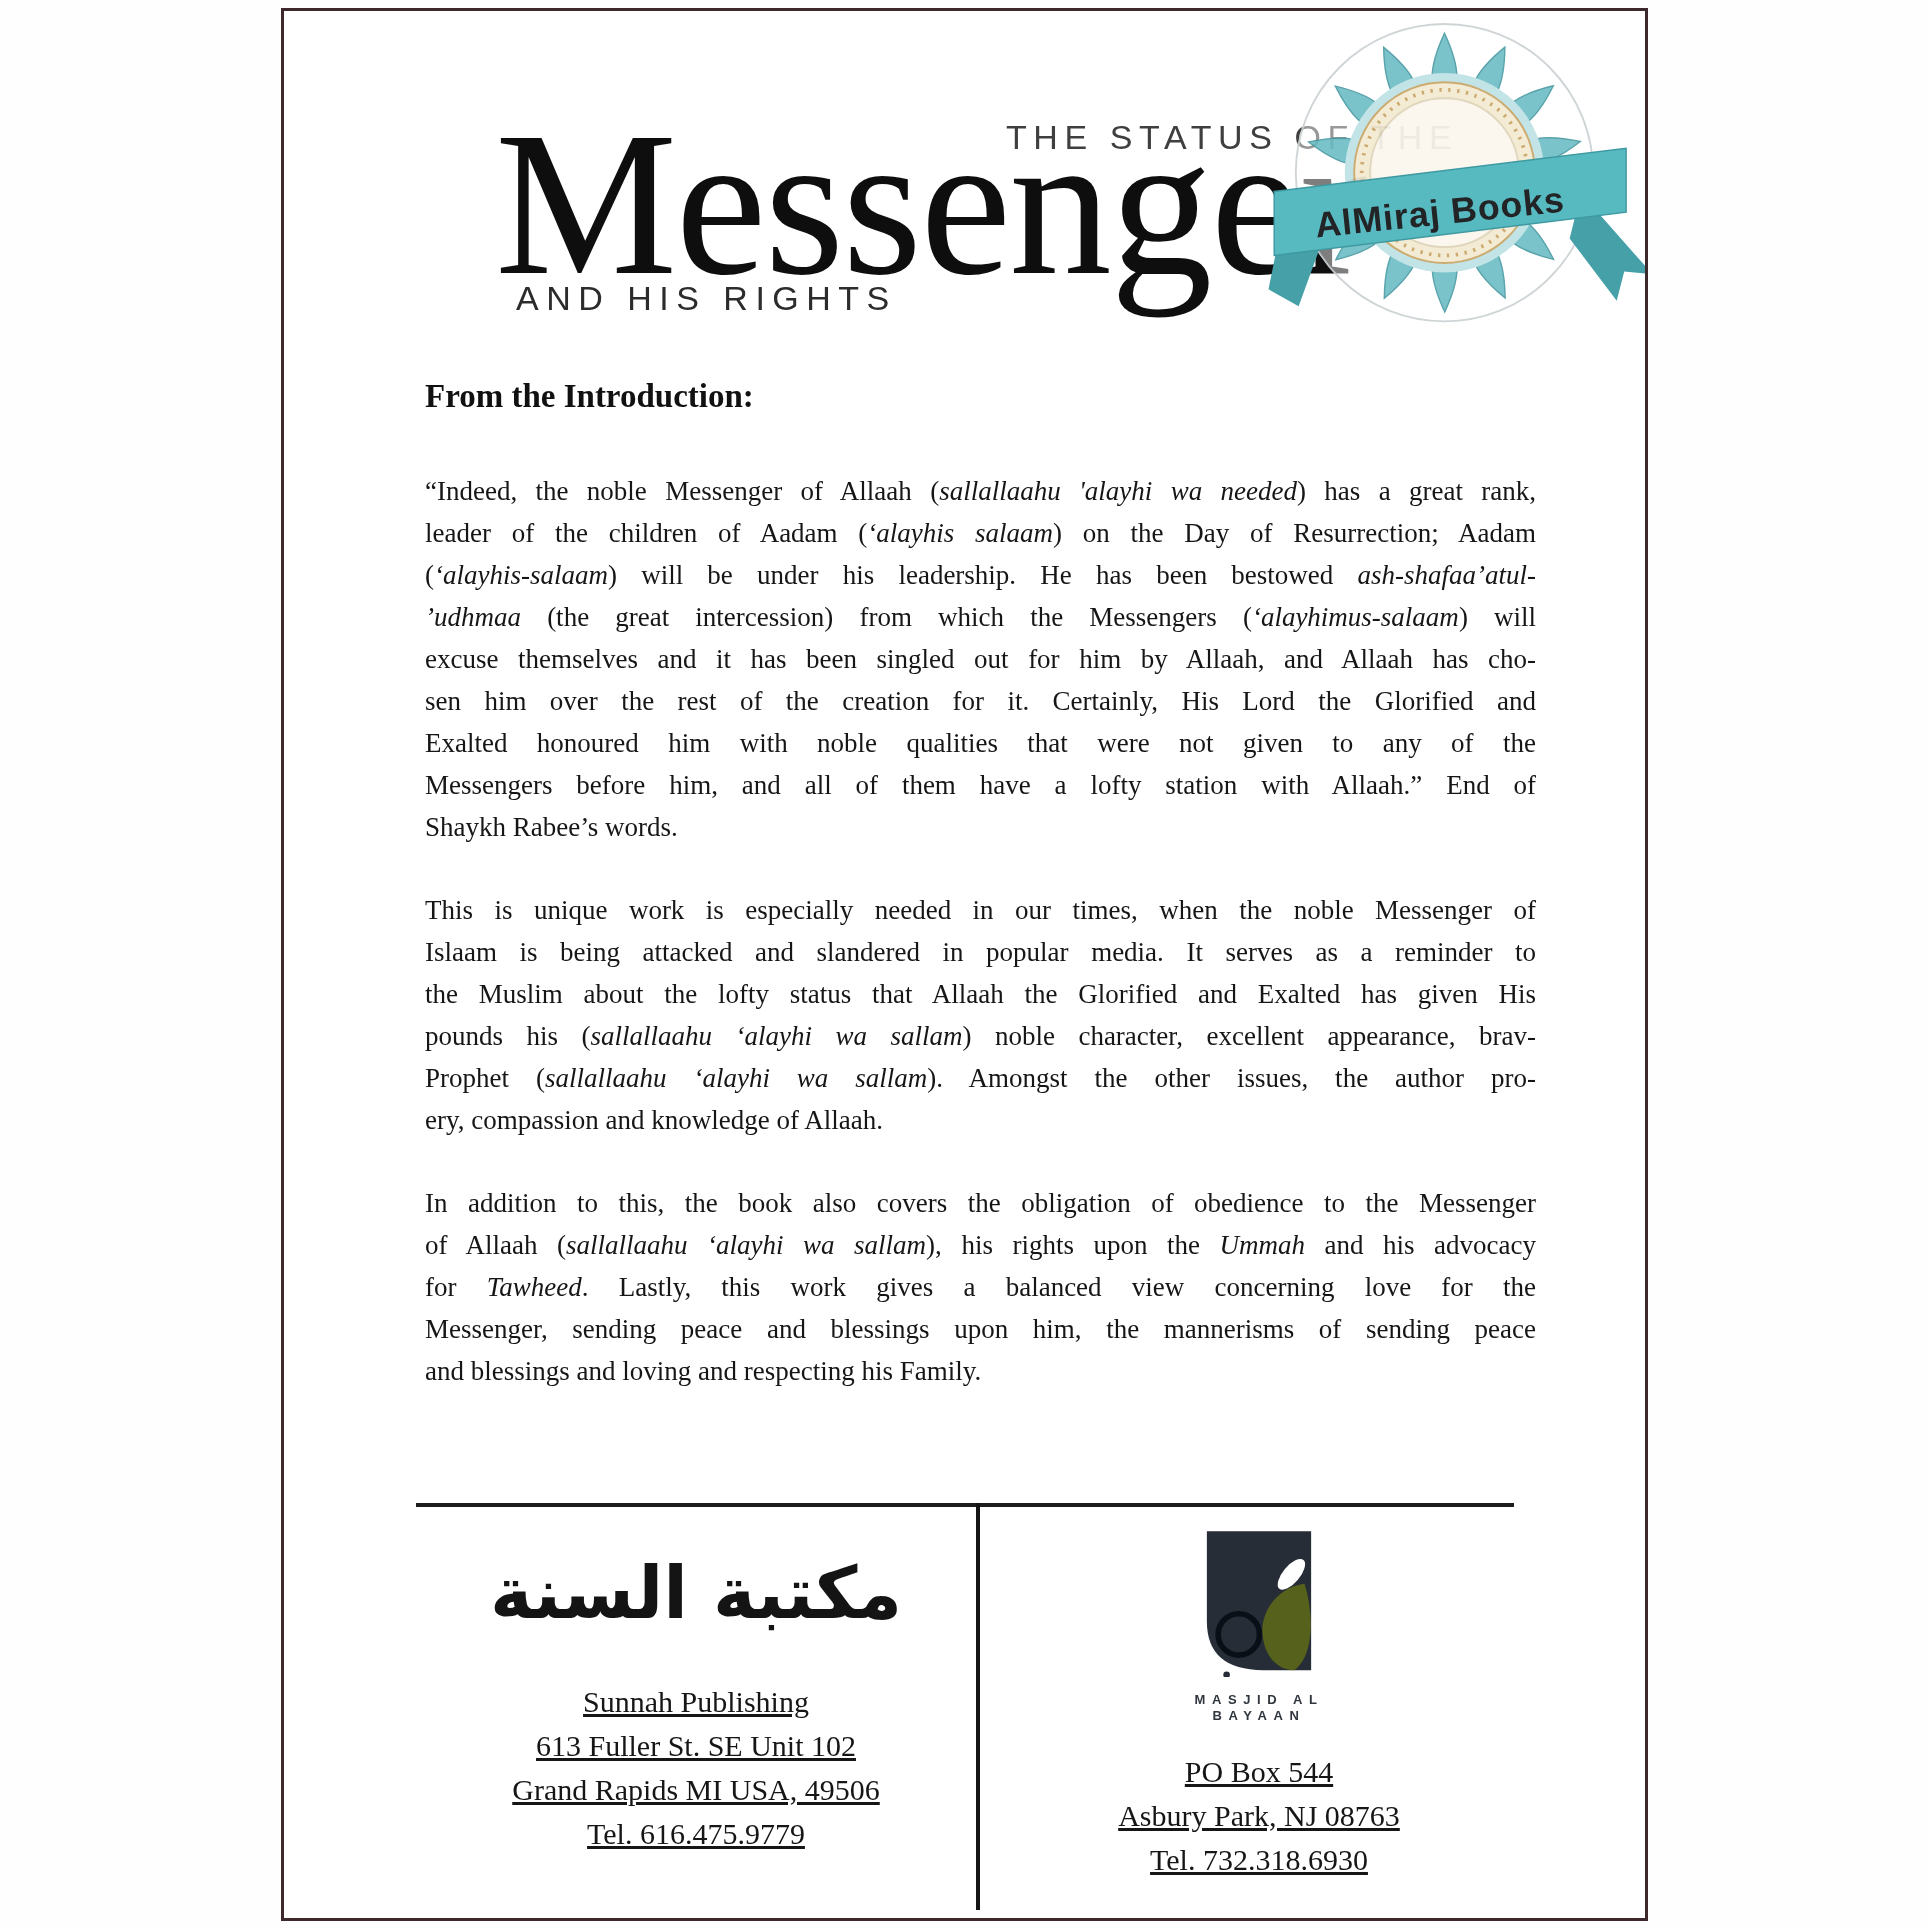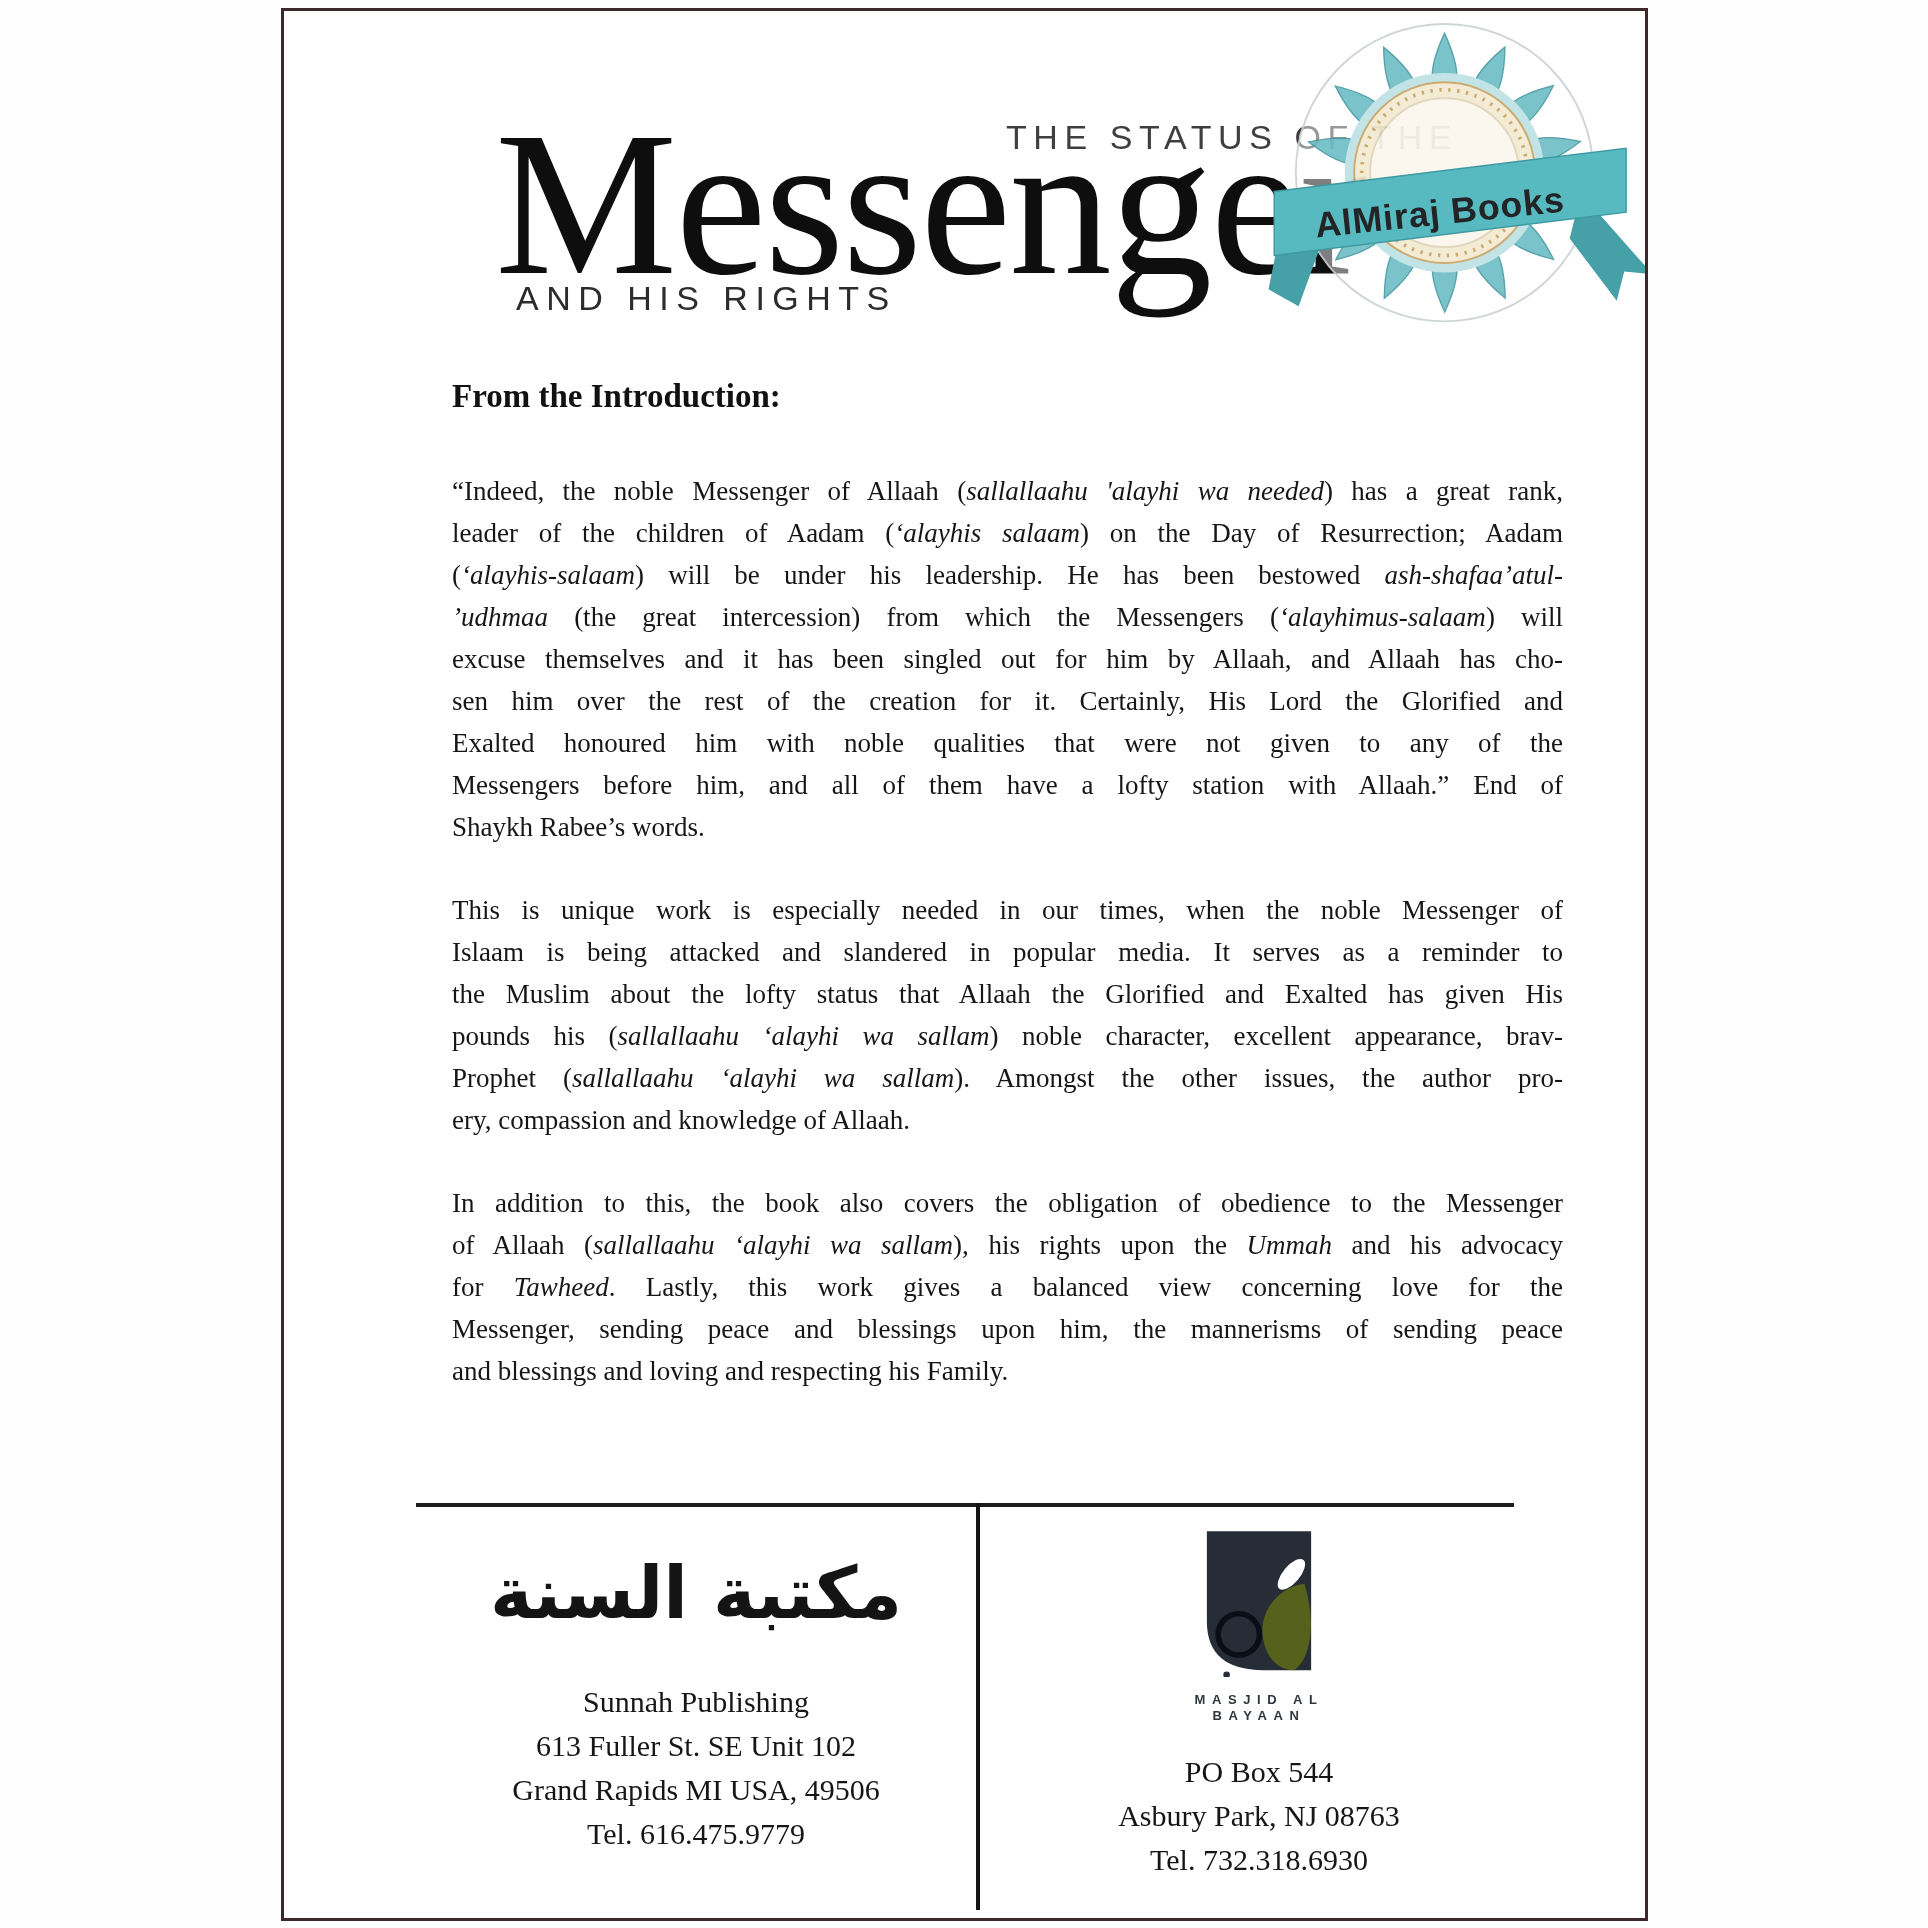--- a/index.html
+++ b/index.html
@@ -11,34 +11,34 @@
   
   .kicker{position:absolute;left:722px;top:107px;font-family:"Liberation Sans",sans-serif;
           font-size:34px;letter-spacing:6.6px;color:#3f3f3f;white-space:nowrap;}
   .big-title{position:absolute;left:211px;top:90px;font-family:"Liberation Serif",serif;
              font-size:205px;line-height:1;color:#0e0e0e;letter-spacing:-1.9px;white-space:nowrap;}
   .subtitle{position:absolute;left:232px;top:268px;font-family:"Liberation Sans",sans-serif;
             font-size:34px;letter-spacing:7.5px;color:#2c2c2c;white-space:nowrap;}
   
   #sticker{position:absolute;left:977px;top:-5.6px;width:399px;height:324px;}
   
-  #intro{position:absolute;left:141px;top:365px;width:1111px;margin-left:27px;}
+  #intro{position:absolute;left:141px;top:365px;width:1111px;}
   .intro-heading{font-weight:bold;font-size:33px;line-height:41px;margin-bottom:53px;color:#111;}
   .para{margin:0 0 41px 0;}
   .para:last-child{margin-bottom:0;}
   .tline{font-size:27px;line-height:42px;text-align:justify;text-align-last:justify;color:#161616;}
   .tline.lastline{text-align-last:left;}
   .it{font-style:italic;}
   
   .rule-h{position:absolute;left:132px;top:1492px;width:1098px;height:4.7px;background:#1d1d1d;}
   .rule-v{position:absolute;left:692px;top:1492px;width:3.8px;height:407px;background:#141414;}
   .pub-left{position:absolute;left:132px;top:1507px;width:560px;text-align:center;}
   .arabic-logo{font-family:"DejaVu Sans",sans-serif;font-weight:bold;font-size:72px;line-height:151px;
                color:#141414;}
-  .pub-lines{font-size:30px;line-height:44px;color:#161616;margin-top:11.3px;}
+  .pub-lines{font-size:30px;line-height:44px;color:#161616;margin-top:11.3px;text-decoration:underline;}
   .pub-right{position:absolute;left:696px;top:1518px;width:558px;text-align:center;}
   .masjid-name{font-family:"Liberation Sans",sans-serif;font-weight:bold;font-size:13px;
                letter-spacing:6.6px;line-height:16px;color:#30363d;margin-top:11.3px;}
   .pub-right .pub-lines{margin-top:26px;}
   svg text{font-family:"Liberation Sans",sans-serif;}
 </style>
 </head>
 <body>
 
 <div id="stage">

